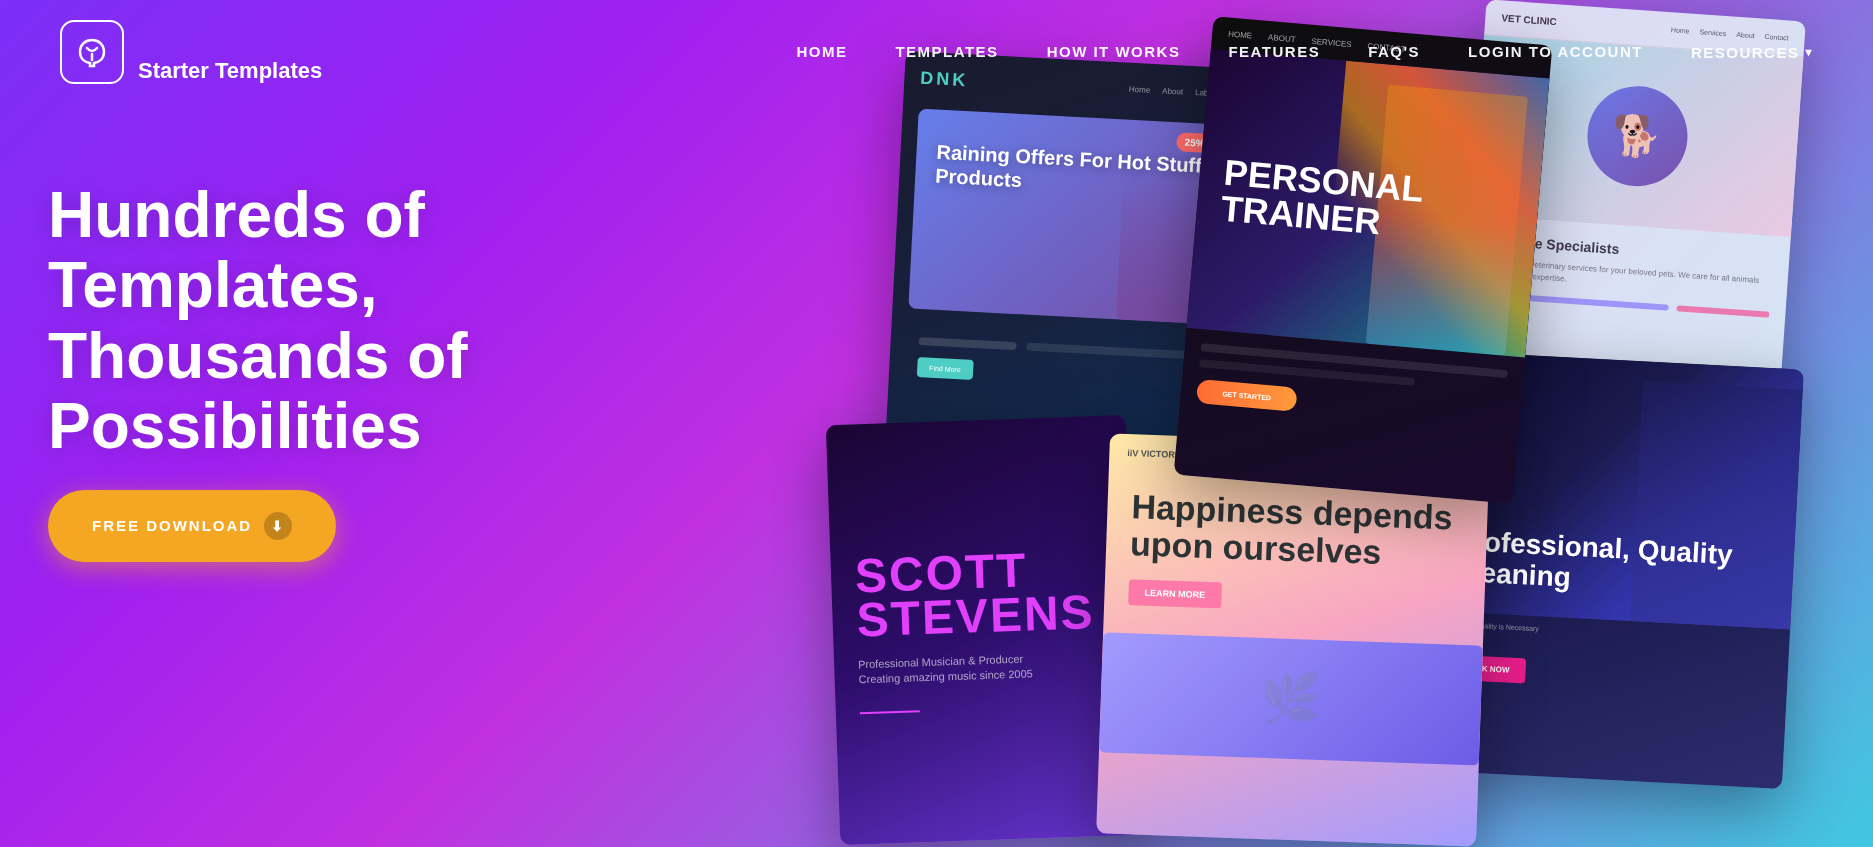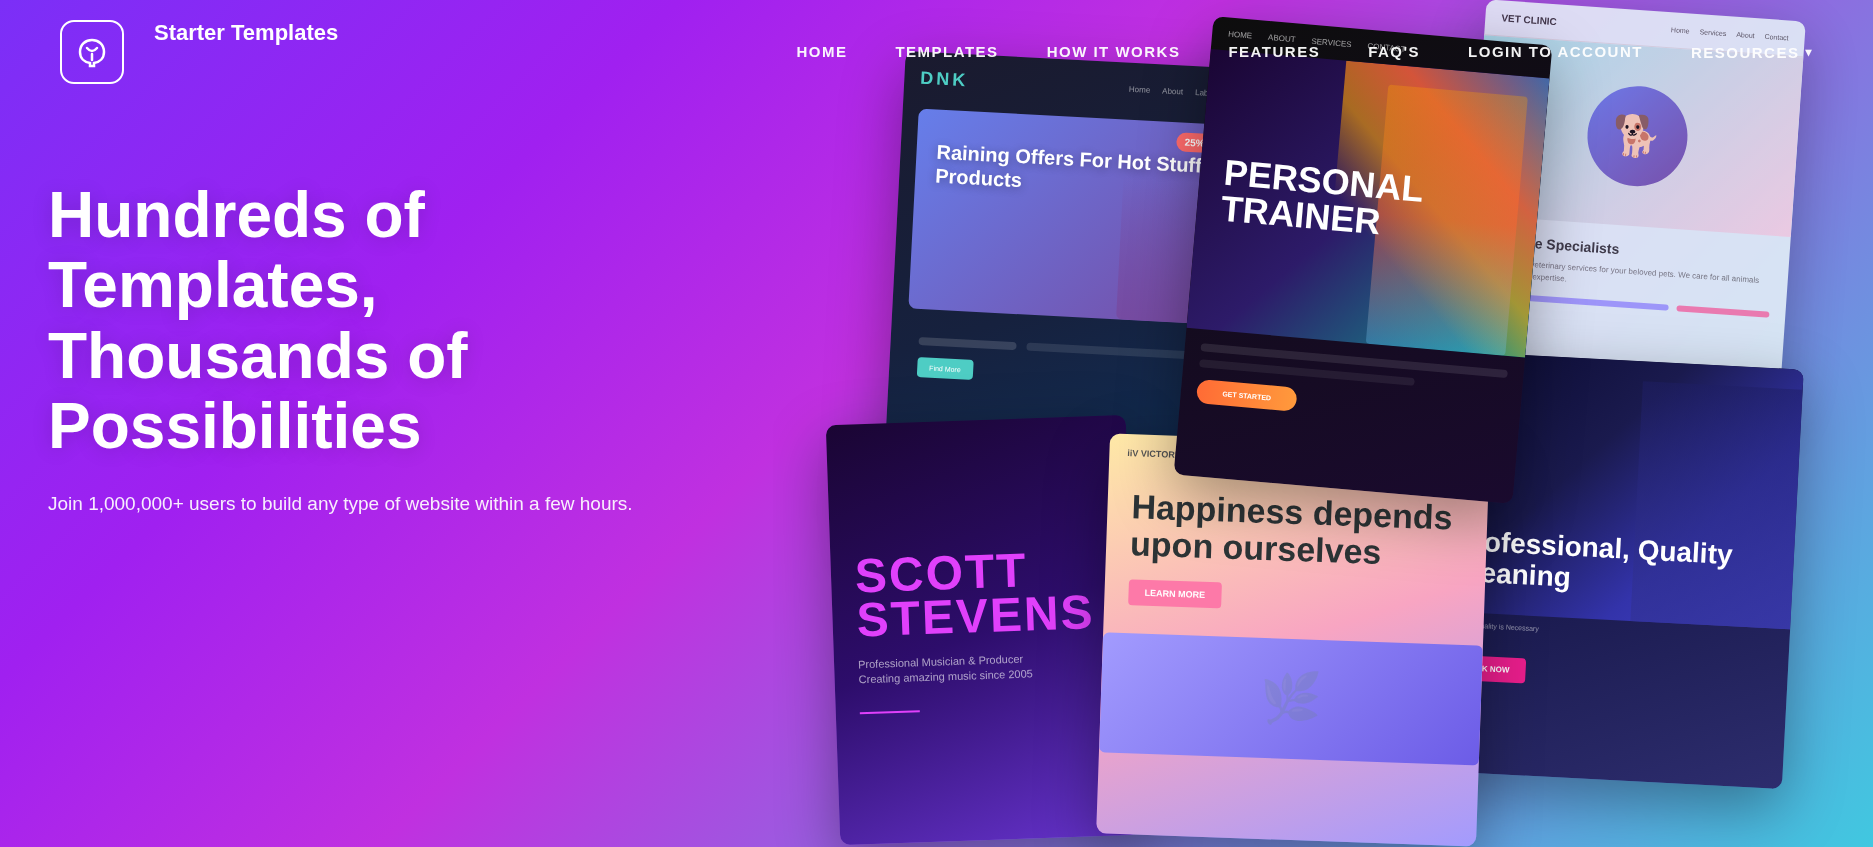--- a/index.html
+++ b/index.html
@@ -23,22 +23,22 @@
     .navbar {
       display: flex;
       align-items: center;
       padding: 20px 60px;
       position: relative;
       z-index: 10;
     }
 
     .logo {
       display: flex;
-      align-items: flex-start;
-      gap: 30px;
+      align-items: flex-end;
+      gap: 14px;
       margin-right: auto;
     }
 
     .logo-icon {
       width: 64px;
       height: 64px;
       border: 2.5px solid white;
       border-radius: 14px;
       display: flex;
       align-items: center;
@@ -590,21 +590,24 @@
         <a href="#" class="resources-link">
           <span>RESOURCES</span>
           <span class="chevron-down">▾</span>
         </a>
       </li>
     </ul>
   </nav>
 
   <div class="hero-content">
     <h1 class="hero-title">Hundreds of Templates, Thousands of Possibilities</h1>
-    <p class="hero-subtitle">Join 1,000,000+ users to build any type of website within a few hours.</p>
+    <button class="cta-button">
+      <span>FREE DOWNLOAD</span>
+      <span class="download-icon">⬇</span>
+    </button>
   </div>
 
   <div class="mockups-wrapper">
 
     <div class="mockup mockup-dnk">
       <div class="mockup-dnk-inner">
         <div class="dnk-header">
           <span class="dnk-logo">DNK</span>
           <div class="dnk-nav">
             <span>Home</span>

